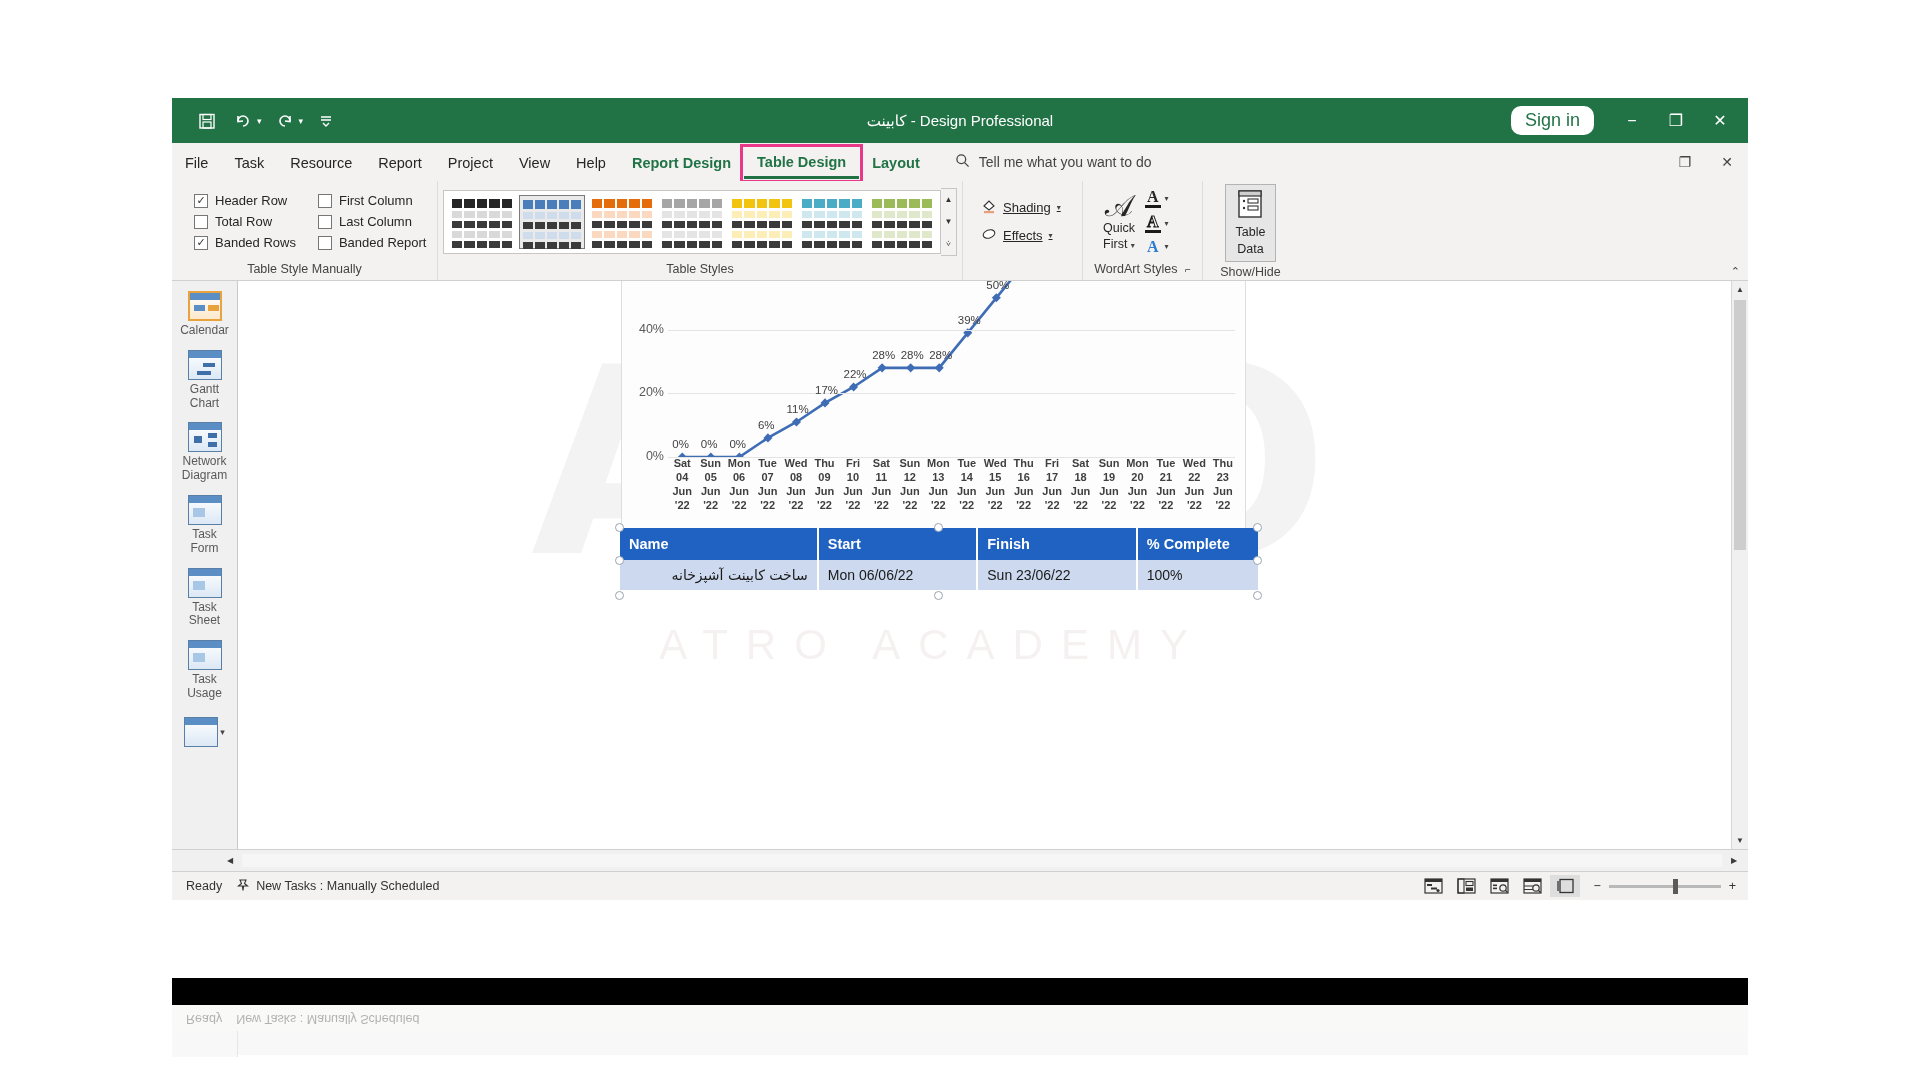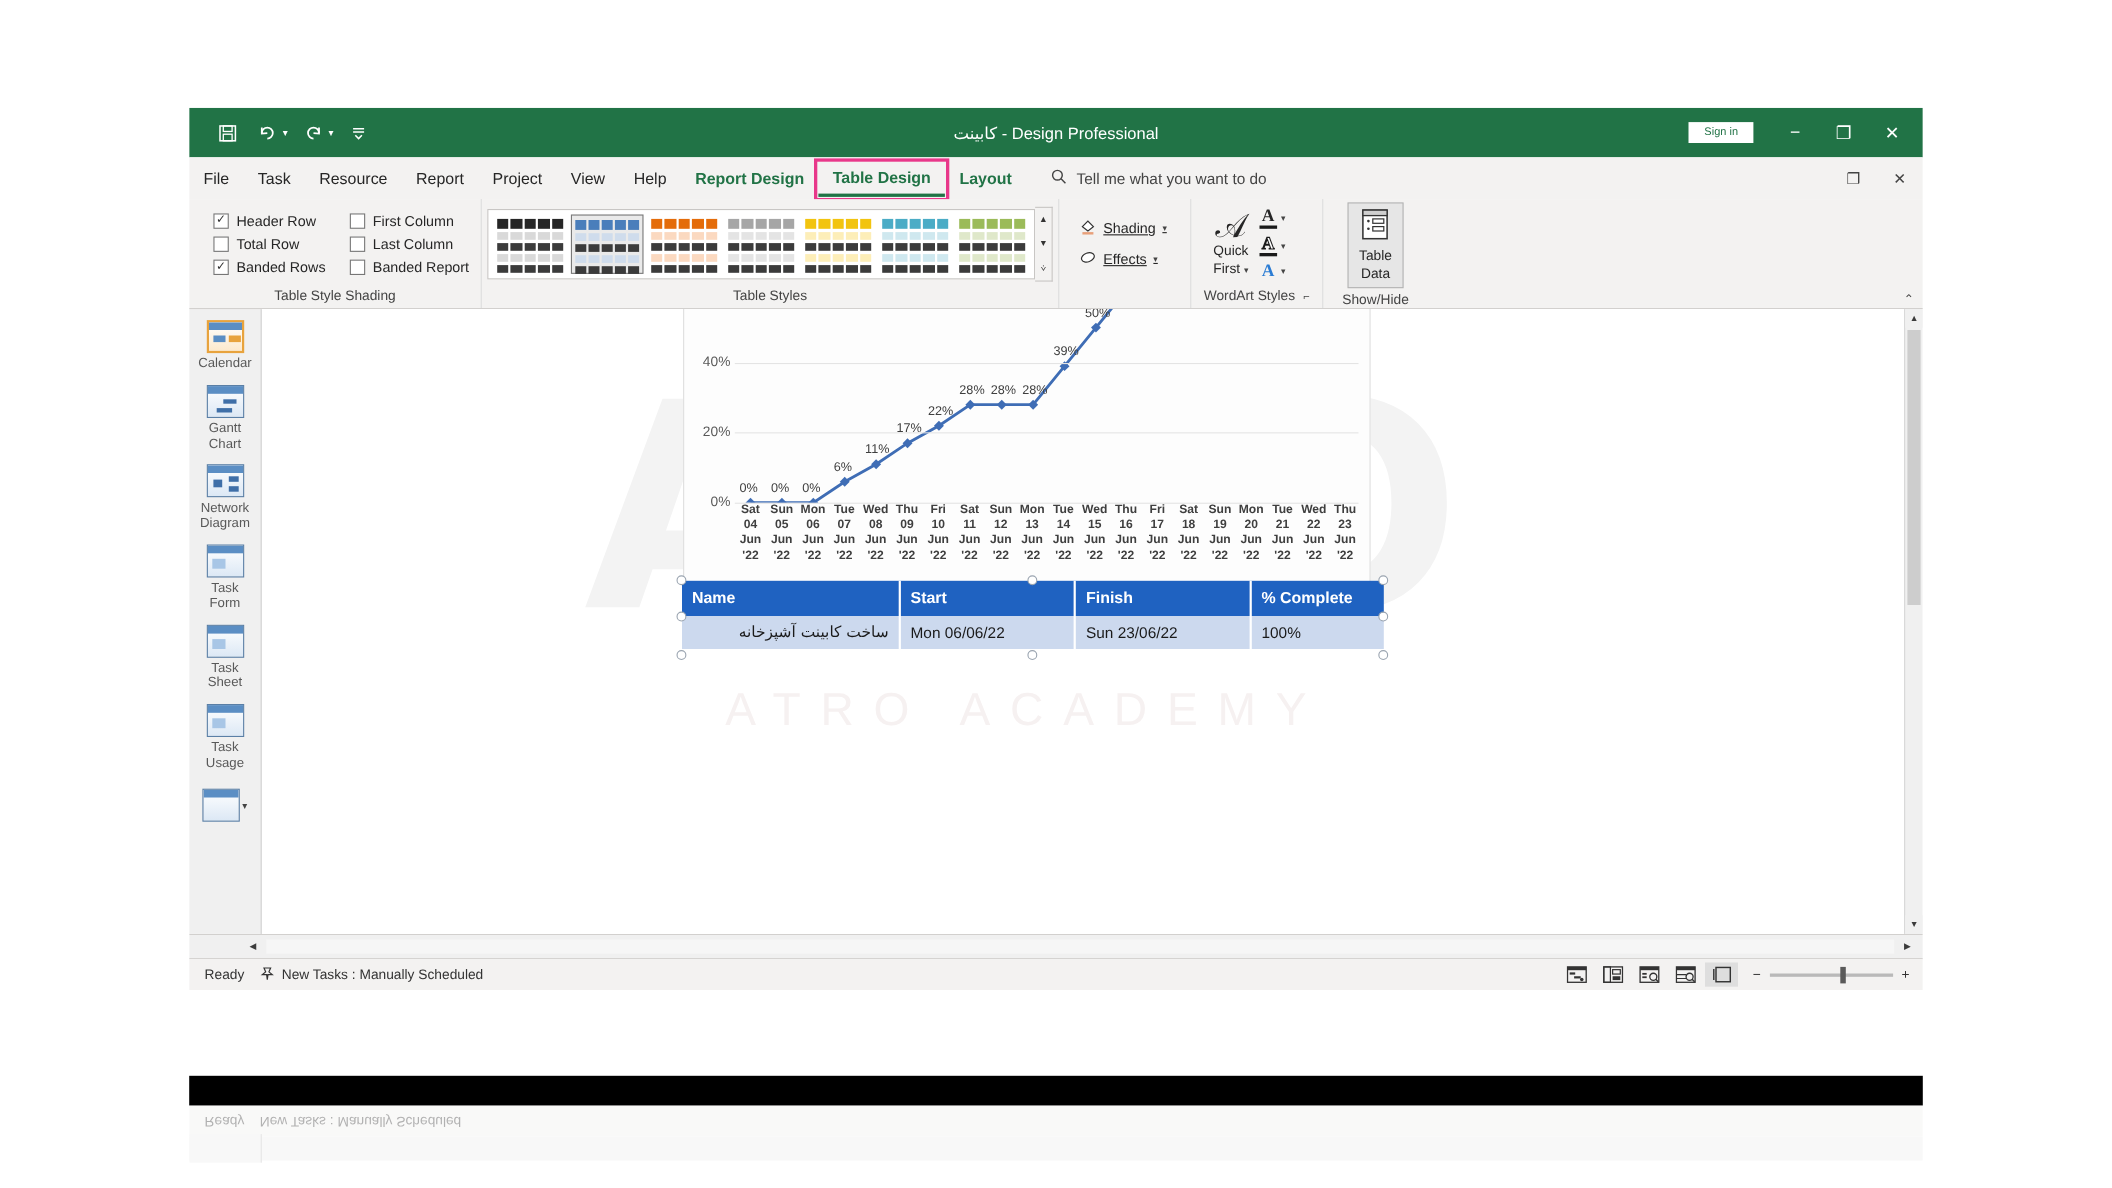--- a/index.html
+++ b/index.html
@@ -36,22 +36,22 @@
   .qat-caret { color:#ffffff; font-size:9px; margin-left:-5px; margin-right:4px; }
   .title-text {
     position: absolute; left: 0; right: 0; top: 0; bottom: 0;
     display: flex; align-items: center; justify-content: center;
     color: #ffffff; font-size: 15px;
     pointer-events: none;
   }
   .title-right { margin-left: auto; display: flex; align-items: center; padding-right: 6px; }
   .signin {
     background: #ffffff; color: #217346;
-    font-size: 10px; padding: 4px 14px;
-    border: none; border-radius: 0;
+    font-size: 18px; padding: 4px 14px;
+    border: none; border-radius: 10px;
     margin-right: 16px;
   }
   .wbtn {
     width: 44px; height: 45px;
     display:flex; align-items:center; justify-content:center;
     color:#ffffff; font-size: 16px;
   }
 
   
   .ribbon-tabs {
@@ -395,21 +395,21 @@
           <div class="cbrow">
             <span class="cb">✓</span>
             <span>Banded Rows</span>
           </div>
           <div class="cbrow">
             <span class="cb"></span>
             <span>Banded Report</span>
           </div>
         </div>
       </div>
-      <div class="rgroup-title">Table Style Shading</div>
+      <div class="rgroup-title">Table Style Manually</div>
     </div>
 
     <div class="rgroup" style="width:525px">
       <div class="rgroup-body" style="justify-content:center">
         <div class="gallery-wrap">
           <div class="gallery" id="style-gallery">
               <div class="thumb">
                 <div class="trow hdr">
                   <div class="tcell" style="background:#262626"></div>
                   <div class="tcell" style="background:#262626"></div>

